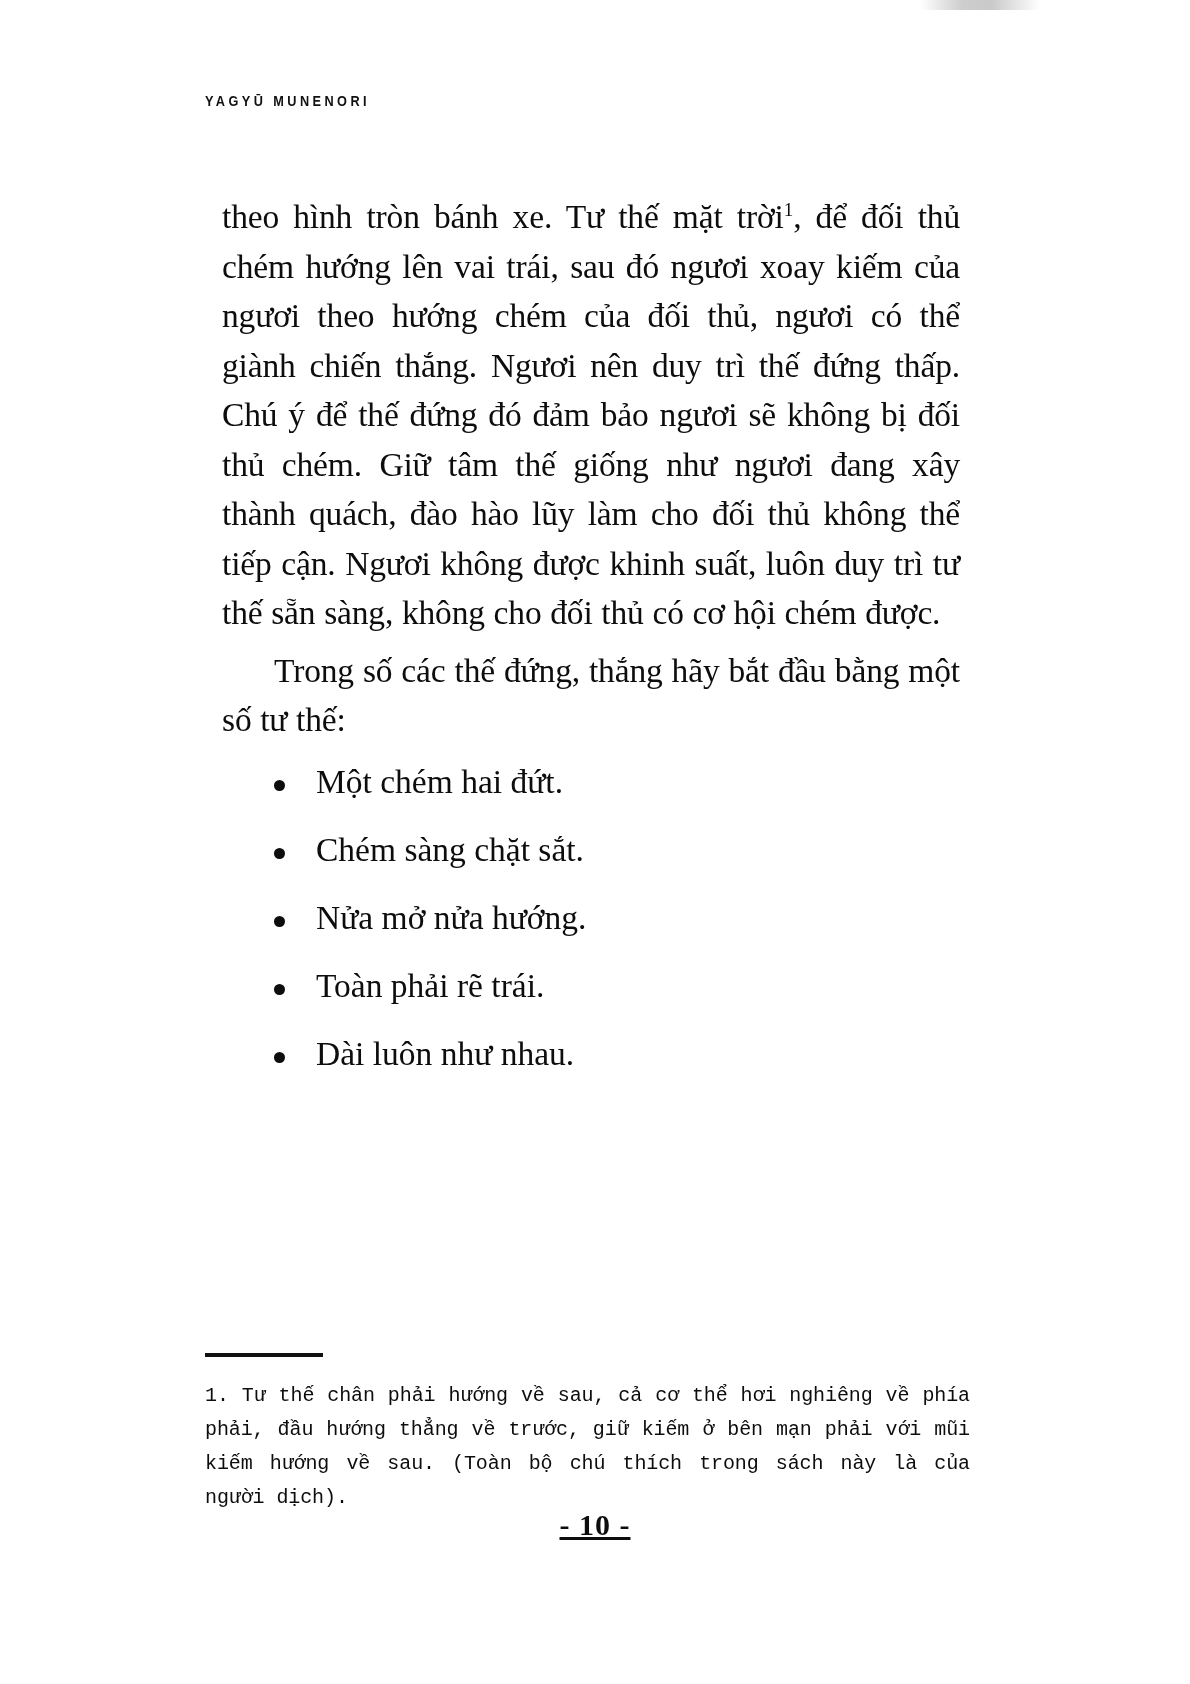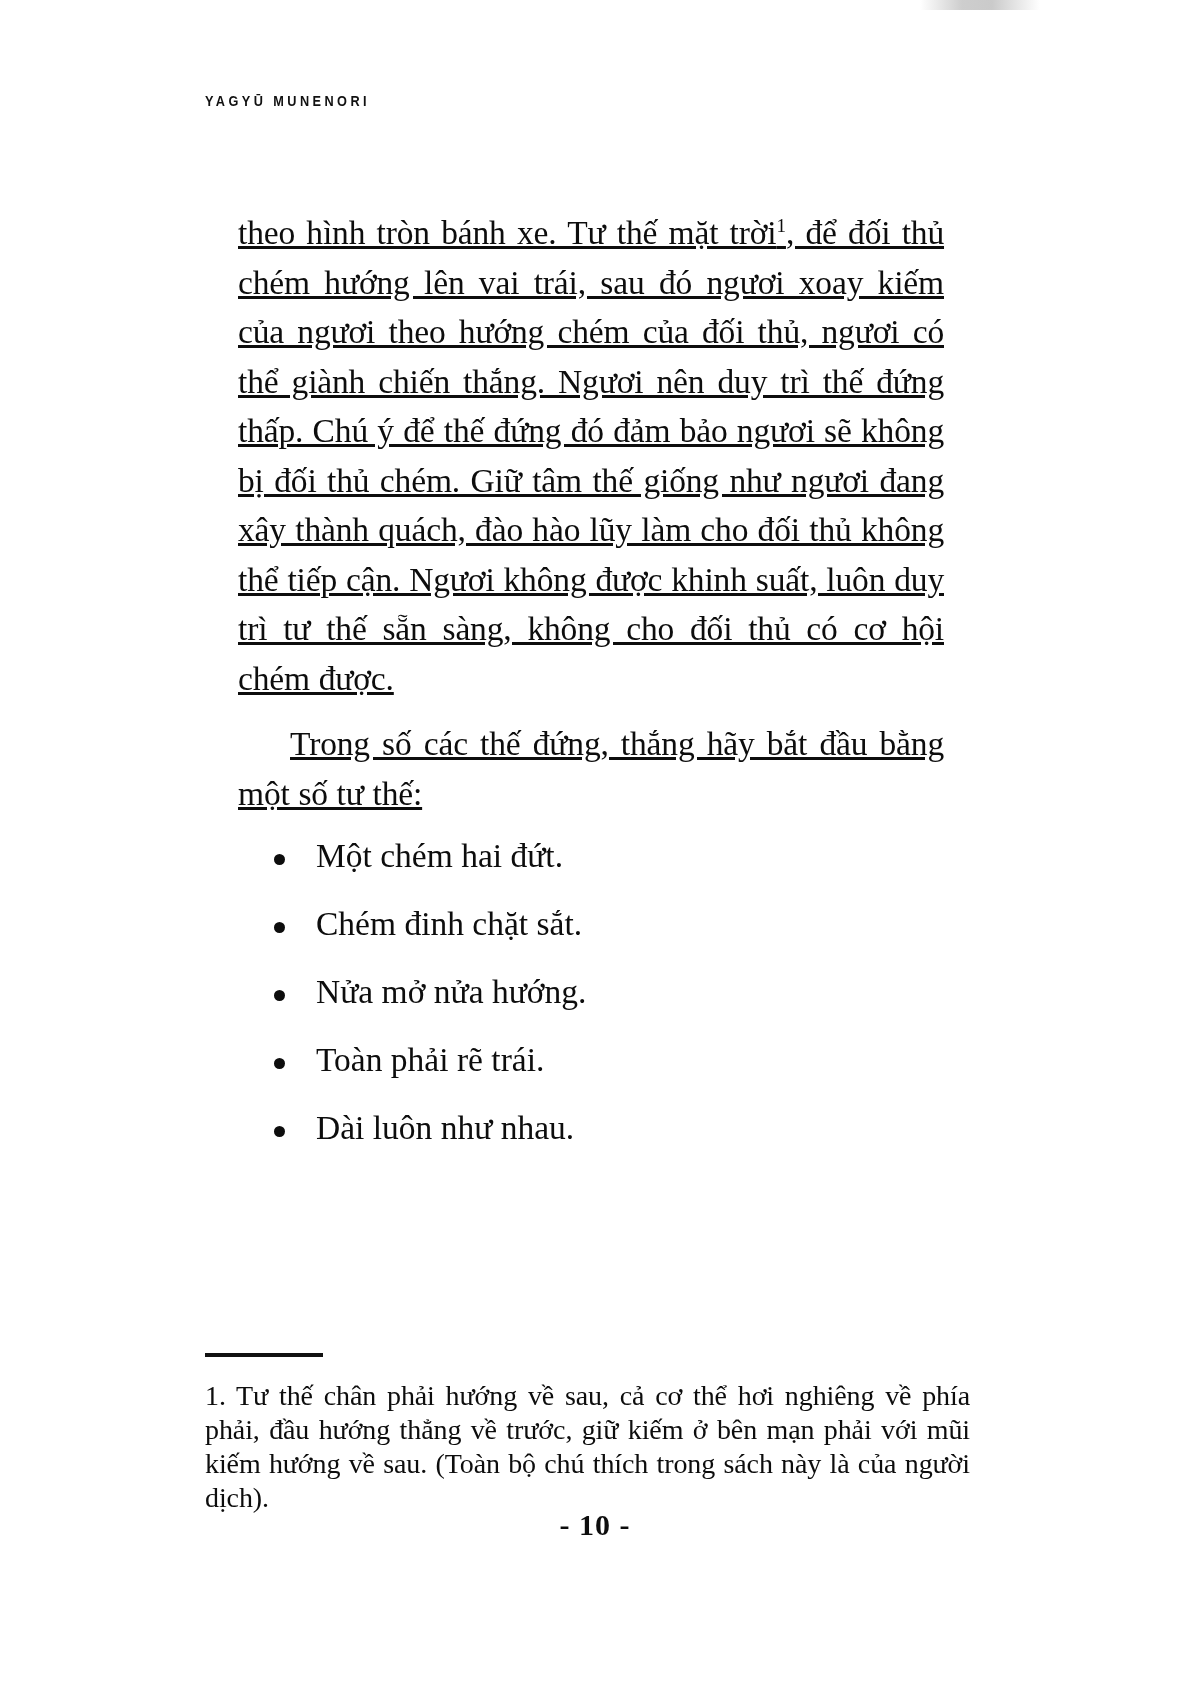--- a/index.html
+++ b/index.html
@@ -49,29 +49,28 @@
 
   
   .column {
     position: absolute;
     left: 222px;
     top: 192px;
     width: 738px;
   }
 
   p.body {
-    margin: 16px;
+    margin: 0;
     text-align: justify;
     text-justify: inter-word;
     font-size: 33.5px;
     line-height: 49.5px;
     letter-spacing: -0.15px;
     word-spacing: 0.5px;
     hyphens: none;
-    text-decoration: underline;
   }
 
   p.body.indent {
     text-indent: 52px;
   }
 
   p.body + p.body {
     margin-top: 8px;
   }
 
@@ -123,36 +122,38 @@
 
   .footnote-rule {
     width: 118px;
     height: 4px;
     background: #111111;
     margin: 0 0 22px 0;
   }
 
   .footnote p {
     margin: 0;
-    font-size: 28px;
+    font-size: 20px;
     line-height: 34px;
     text-align: justify;
     letter-spacing: -0.1px;
+    font-family: Liberation Mono, monospace;
   }
 
   
   .folio {
     position: absolute;
     left: 0;
     right: 0;
     top: 1508px;
     text-align: center;
     font-size: 30px;
     font-weight: bold;
     letter-spacing: 1px;
+    text-decoration: underline;
   }
 </style>
 </head>
 <body>
 
 <div class="page">
 
   <div class="scan-smudge"></div>
 
   <div class="running-head">YAGYŪ MUNENORI</div>
@@ -163,21 +164,21 @@
 
     <p class="body indent">Trong số các thế đứng, thắng hãy bắt đầu bằng một số tư thế:</p>
 
     <ul class="poses">
       <li>
         <span class="dot"></span>
         <span>Một chém hai đứt.</span>
       </li>
       <li>
         <span class="dot"></span>
-        <span>Chém đinh chặt sắt.</span>
+        <span>Chém sàng chặt sắt.</span>
       </li>
       <li>
         <span class="dot"></span>
         <span>Nửa mở nửa hướng.</span>
       </li>
       <li>
         <span class="dot"></span>
         <span>Toàn phải rẽ trái.</span>
       </li>
       <li>

